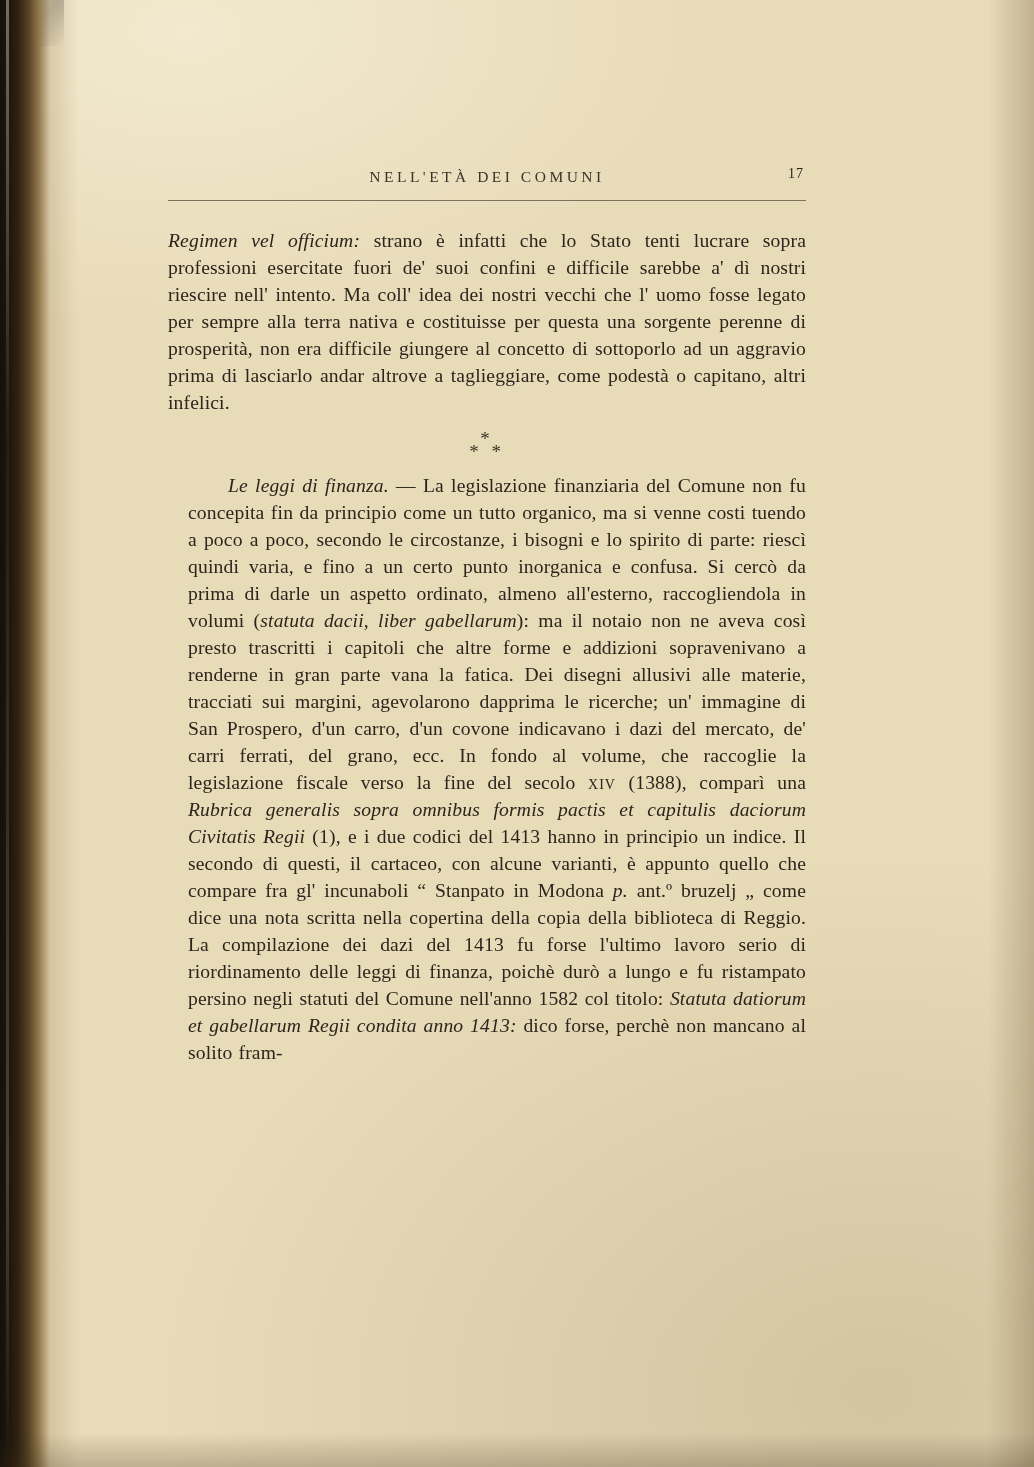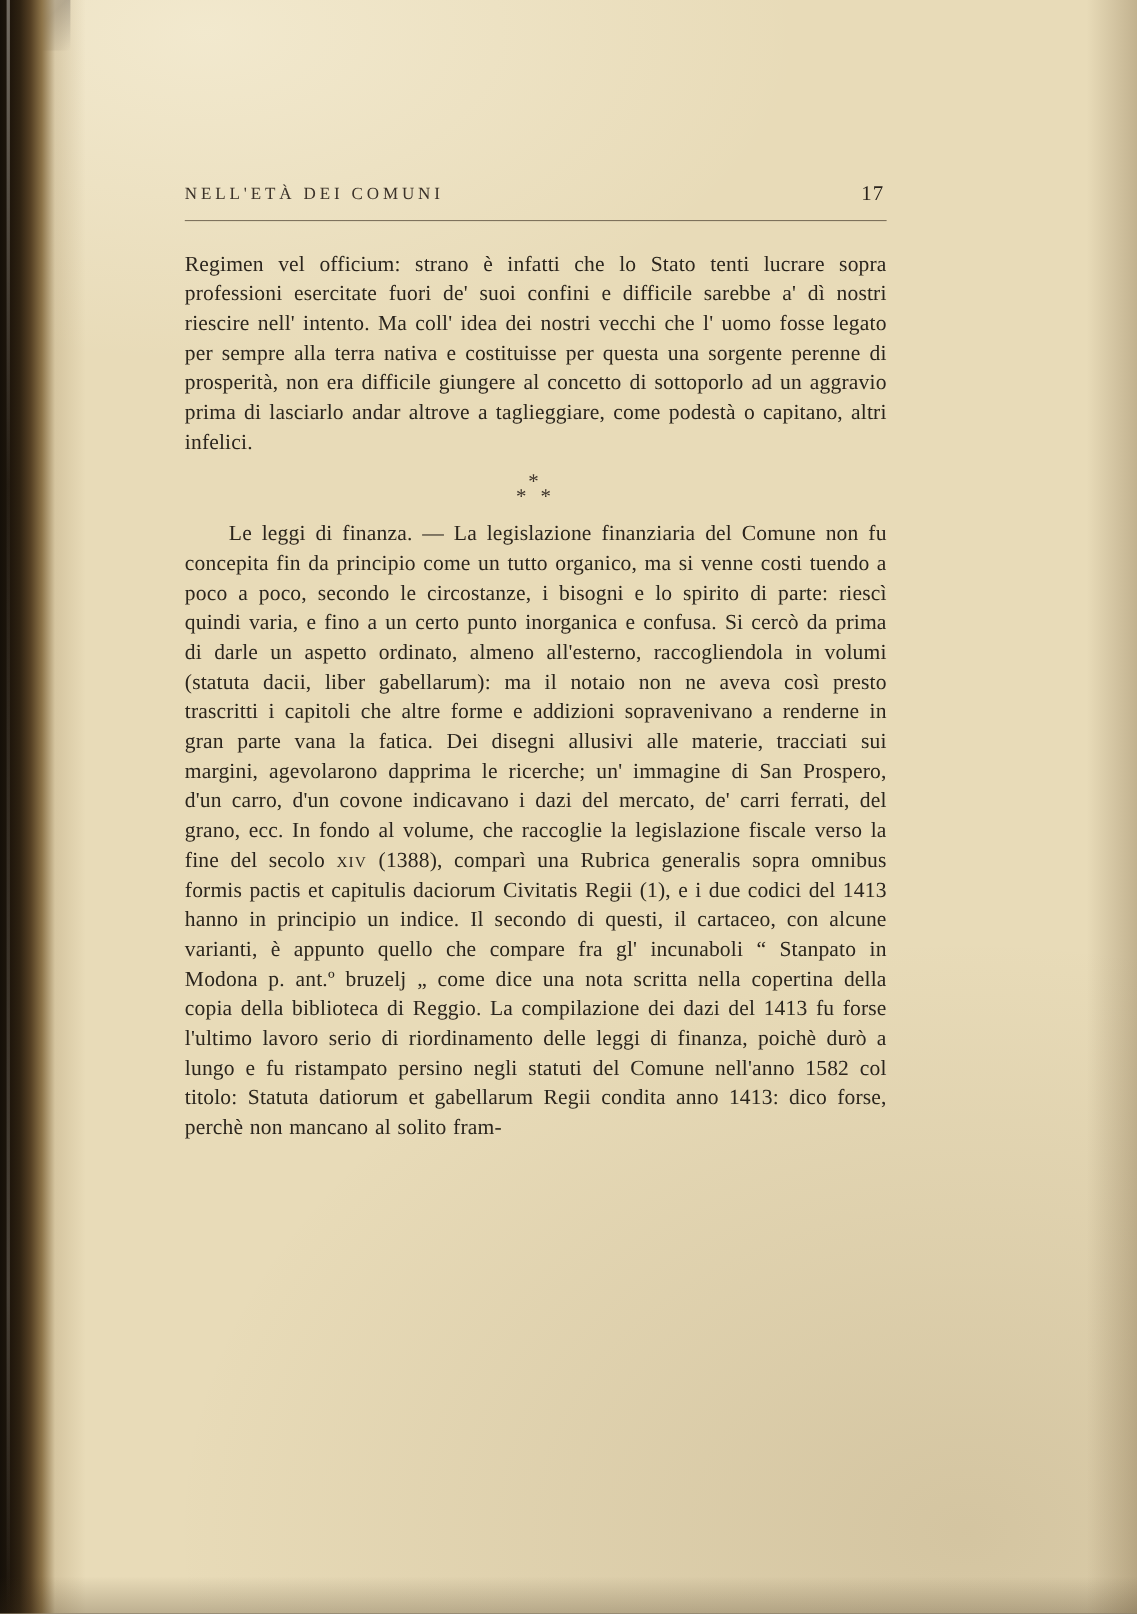--- a/index.html
+++ b/index.html
@@ -49,40 +49,40 @@
     background:linear-gradient(0deg,rgba(60,45,25,0.25),rgba(60,45,25,0));
     pointer-events:none;
   }
   .content{
     position:absolute;left:168px;top:168px;width:638px;
   }
   .running-head{
     position:relative;height:26px;
   }
   .running-head .title{
-    position:absolute;left:0;right:0;text-align:left;
+    position:absolute;left:0;right:0;text-align:center;
     font-size:15.5px;letter-spacing:3.5px;color:#3c332a;
   }
   .running-head .folio{
-    position:absolute;right:2px;top:-2px;font-size:19px;letter-spacing:1px;
+    position:absolute;right:2px;top:-2px;font-size:14px;letter-spacing:1px;
   }
   .head-rule{
     border:0;border-top:1.4px solid var(--rule);
     margin:6px 0 0 0;opacity:.75;
   }
   .body-text{margin-top:26px;}
   .para{
     margin:0;
     font-size:19.6px;line-height:27px;
     text-align:justify;
     letter-spacing:0.15px;
     word-spacing:1px;
   }
-  .para.indent{text-indent:40px;}
-  .it{}
+  .para.indent{text-indent:40px;margin-left:20px;}
+  .it{font-style:italic;}
   .sc{font-variant:small-caps;letter-spacing:1px;}
   .separator{
     text-align:center;
     margin:16px 0 14px 0;
     font-size:19px;line-height:13px;
     letter-spacing:4px;
     color:#3c332a;
   }
   .footnote{
     margin-top:62px;

